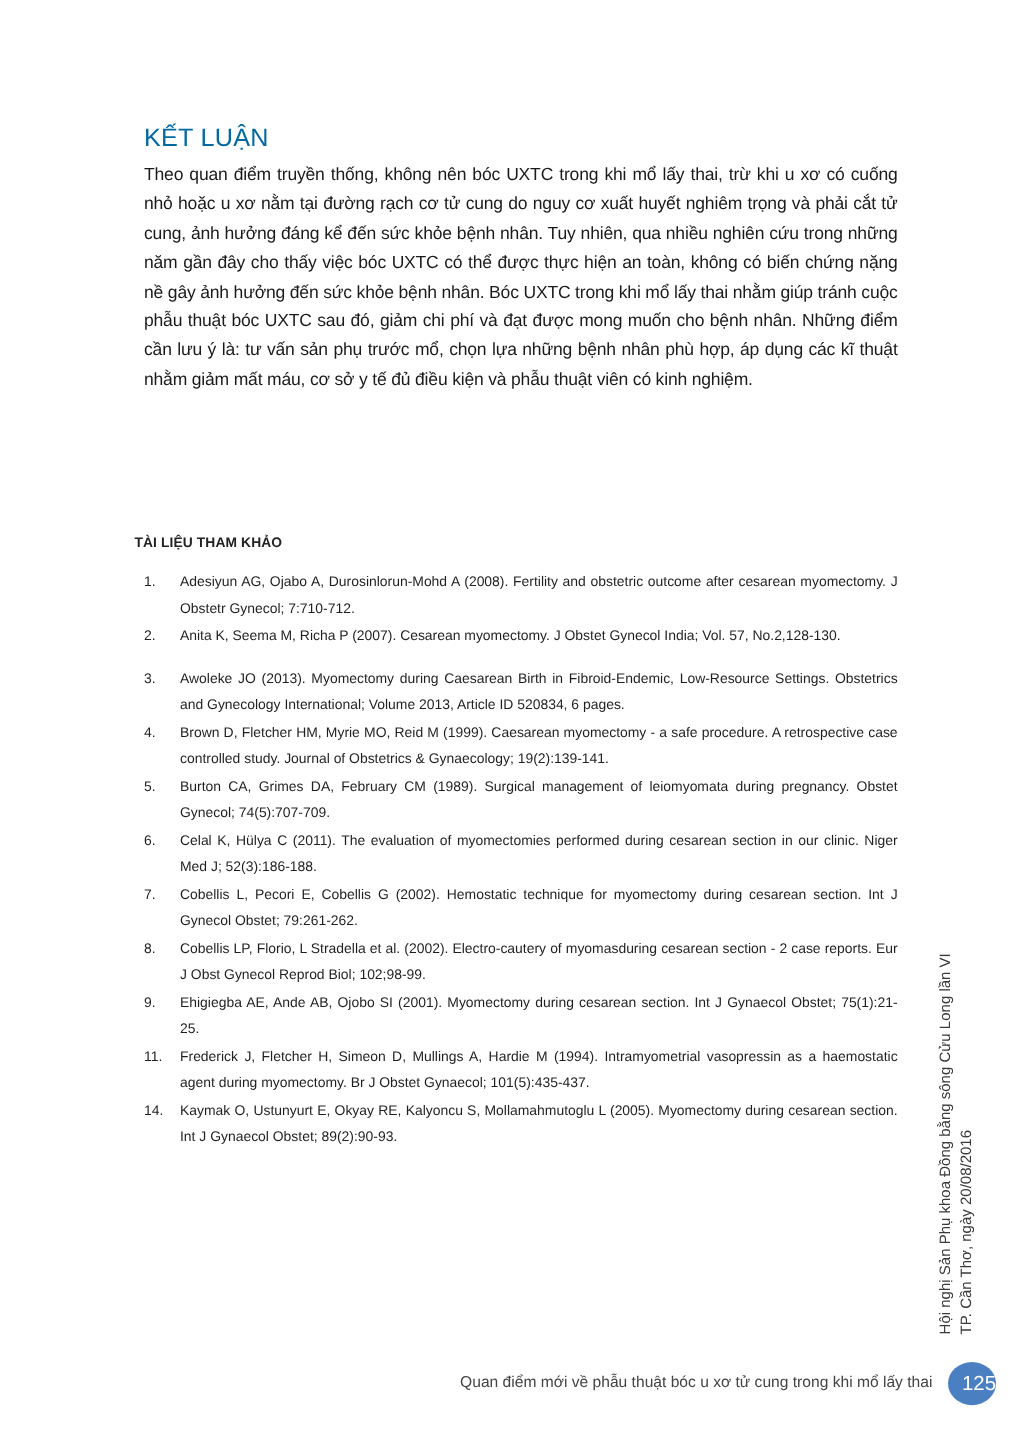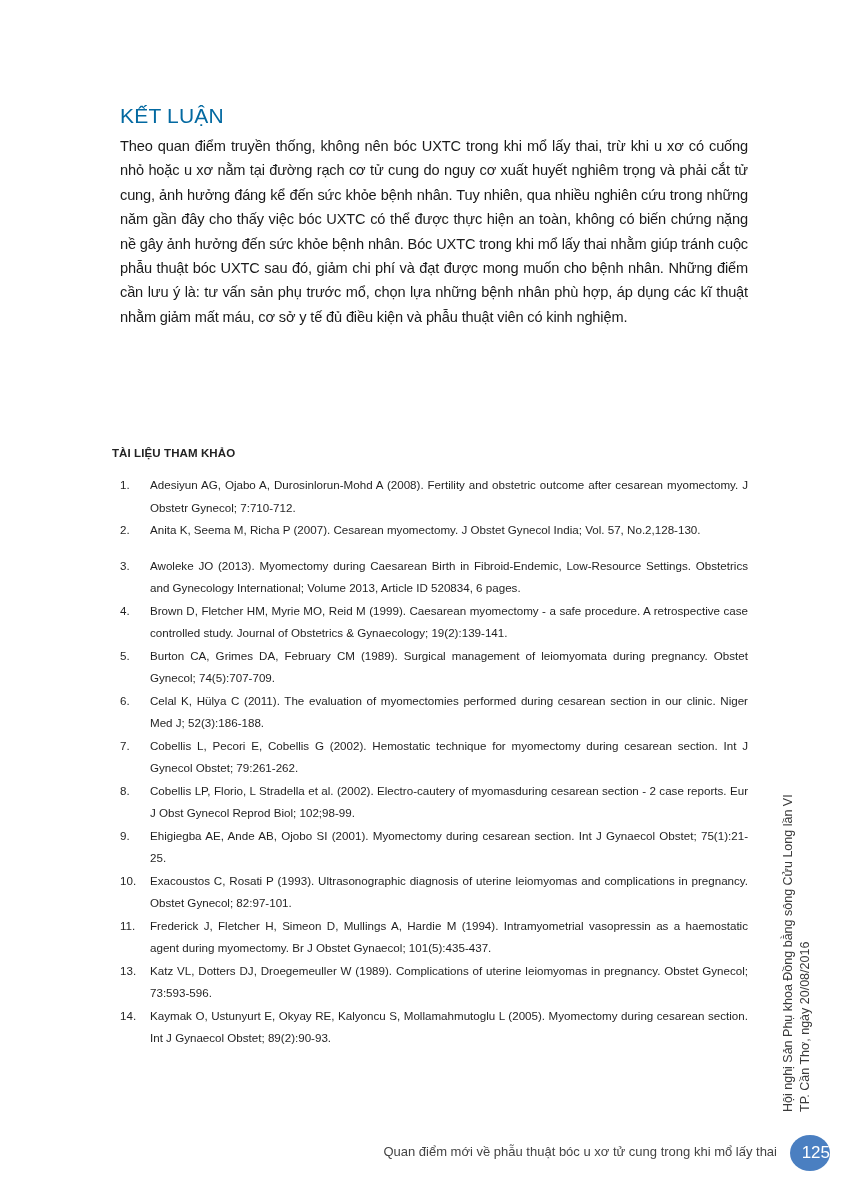--- a/index.html
+++ b/index.html
@@ -86,30 +86,22 @@
     </li>
   <li class="ref">
       <span class="ref-num">8.</span>
       <span class="ref-text">Cobellis LP, Florio, L Stradella et al. (2002). Electro-cautery of myomasduring cesarean section - 2 case reports. Eur J Obst Gynecol Reprod Biol; 102;98-99.</span>
     </li>
   <li class="ref">
       <span class="ref-num">9.</span>
       <span class="ref-text">Ehigiegba AE, Ande AB, Ojobo SI (2001). Myomectomy during cesarean section. Int J Gynaecol Obstet; 75(1):21-25.</span>
     </li>
   <li class="ref">
-      <span class="ref-num">10.</span>
-      <span class="ref-text">Exacoustos C, Rosati P (1993). Ultrasonographic diagnosis of uterine leiomyomas and complications in pregnancy. Obstet Gynecol; 82:97-101.</span>
-    </li>
-  <li class="ref">
       <span class="ref-num">11.</span>
       <span class="ref-text">Frederick J, Fletcher H, Simeon D, Mullings A, Hardie M (1994). Intramyometrial vasopressin as a haemostatic agent during myomectomy. Br J Obstet Gynaecol; 101(5):435-437.</span>
-    </li>
-  <li class="ref">
-      <span class="ref-num">13.</span>
-      <span class="ref-text">Katz VL, Dotters DJ, Droegemeuller W (1989). Complications of uterine leiomyomas in pregnancy. Obstet Gynecol; 73:593-596.</span>
     </li>
   <li class="ref">
       <span class="ref-num">14.</span>
       <span class="ref-text">Kaymak O, Ustunyurt E, Okyay RE, Kalyoncu S, Mollamahmutoglu L (2005). Myomectomy during cesarean section. Int J Gynaecol Obstet; 89(2):90-93.</span>
     </li>
 </ol>
 
 <div class="side">
   <div>Hội nghị Sản Phụ khoa Đồng bằng sông Cửu Long lần VI</div>
   <div>TP. Cần Thơ, ngày 20/08/2016</div>

